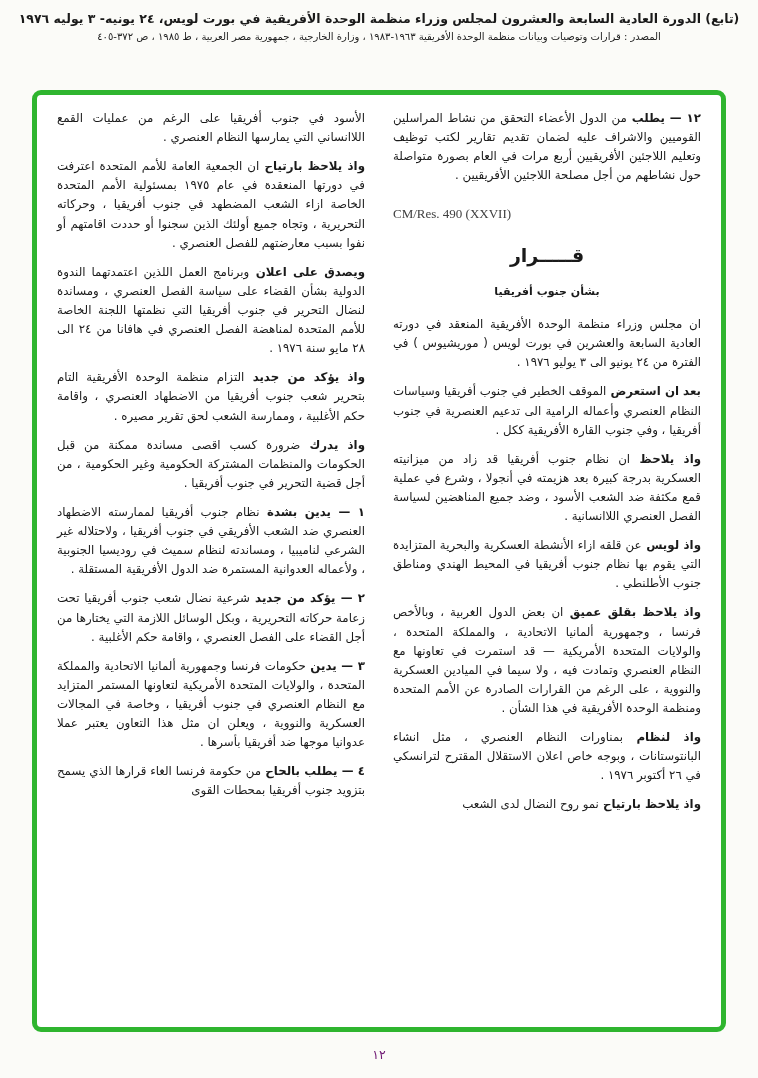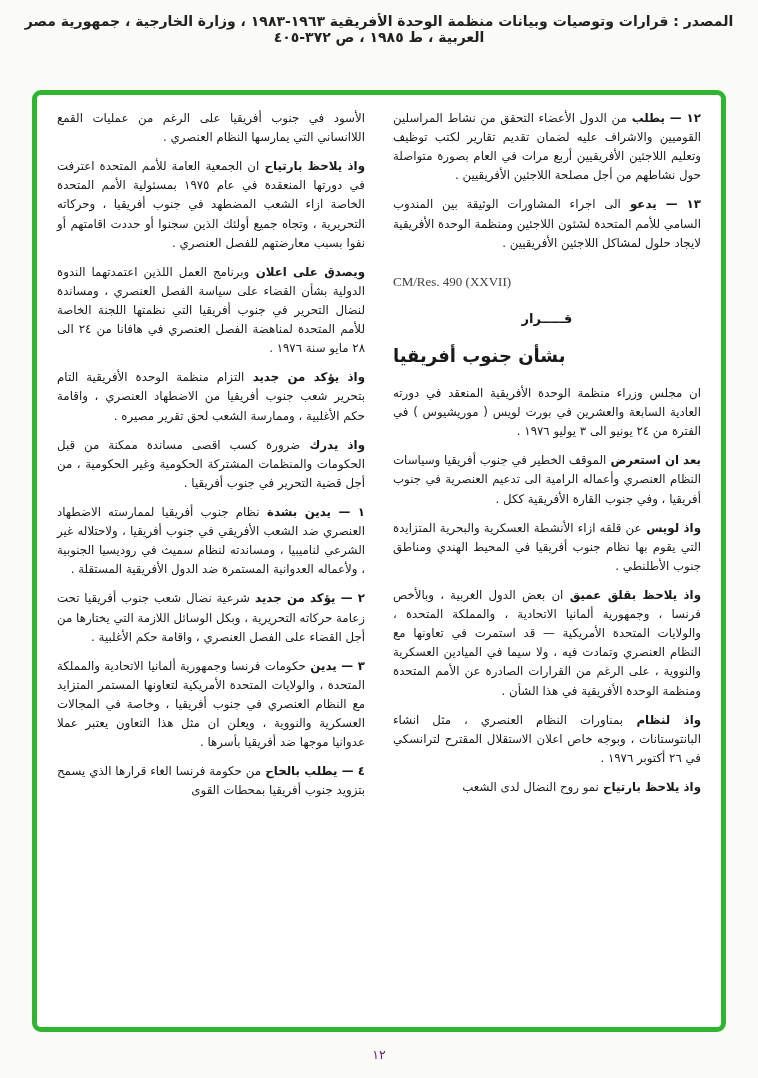--- a/index.html
+++ b/index.html
@@ -7,21 +7,21 @@
     width: 758px; height: 1078px;
     background: #fbfbf8;
     font-family: "DejaVu Sans", sans-serif;
     color: var(--ink, #1a1a1a);
     overflow: hidden;
   }
   .page { position: relative; width: 758px; height: 1078px; }
 
   .header { padding: 10px 16px 0; text-align: center; direction: rtl; }
   .header-line1 { font-size: 12.5px; font-weight: bold; line-height: 1.45; }
-  .header-line2 { font-size: 14px; margin-top: 3px; color: #222; font-weight: bold; }
+  .header-line2 { font-size: 10px; margin-top: 3px; color: #222; }
 
   .box {
     position: absolute; left: 32px; top: 90px;
     width: 694px; height: 942px;
     border: 5px solid var(--border-green, #2fb52f);
     border-radius: 9px;
     background: var(--paper, #ffffff);
     box-sizing: border-box;
     overflow: hidden;
   }
@@ -41,55 +41,56 @@
   .para { margin: 0 0 10px; }
   .para b { font-weight: bold; }
 
   .cmres {
     direction: ltr; text-align: left;
     font-family: "Liberation Serif", "DejaVu Serif", serif;
     font-size: 13px;
     margin: 18px 0 16px;
     color: #404040;
   }
-  .res-title  { text-align: center; font-weight: bold; font-size: 13px; margin: 4px 0 12px; }
-  .res-subtitle { text-align: left; font-weight: bold; font-size: 18px; margin: 0 0 14px; }
+  .res-title  { text-align: center; font-weight: bold; font-size: 19px; margin: 4px 0 12px; }
+  .res-subtitle { text-align: center; font-weight: bold; font-size: 11px; margin: 0 0 14px; }
 
   .page-number {
     position: absolute; bottom: 16px; left: 0; right: 0;
     text-align: center; font-size: 12.5px; color: #701a75;
   }
 </style>
 </head>
 <body>
 
 <div class="page">
 
   <div class="header">
+    <div class="header-line1">(تابع) الدورة العادية السابعة والعشرون لمجلس وزراء منظمة الوحدة الأفريقية في بورت لويس، ٢٤ يونيه- ٣ يوليه ١٩٧٦</div>
     <div class="header-line2">المصدر : قرارات وتوصيات وبيانات منظمة الوحدة الأفريقية ١٩٦٣-١٩٨٣ ، وزارة الخارجية ، جمهورية مصر العربية ، ط ١٩٨٥ ، ص ٣٧٢-٤٠٥</div>
   </div>
 
   <div class="box">
     <div class="columns">
 
       <div class="col">
         <div>
             <p class="para"><b>١٢ — يطلب </b>من الدول الأعضاء التحقق من نشاط المراسلين القوميين والاشراف عليه لضمان تقديم تقارير لكتب توظيف وتعليم اللاجئين الأفريقيين أربع مرات في العام بصورة متواصلة حول نشاطهم من أجل مصلحة اللاجئين الأفريقيين .</p>
-            <p class="para"><b>١٣ — يدعو </b>الى اجراء المشاورات الوثيقة بين المندوب السامي للأمم المتحدة لشئون اللاجئين ومنظمة الوحدة الأفريقية لايجاد حلول لمشاكل اللاجئين الأفريقيين .</p>
           </div>
 
         <div class="cmres">CM/Res. 490 (XXVII)</div>
 
         <div class="res-title">قـــــرار</div>
 
         <div class="res-subtitle">بشأن جنوب أفريقيا</div>
 
         <div>
             <p class="para">ان مجلس وزراء منظمة الوحدة الأفريقية المنعقد في دورته العادية السابعة والعشرين في بورت لويس ( موريشيوس ) في الفترة من ٢٤ يونيو الى ٣ يوليو ١٩٧٦ .</p>
             <p class="para"><b>بعد ان استعرض </b>الموقف الخطير في جنوب أفريقيا وسياسات النظام العنصري وأعماله الرامية الى تدعيم العنصرية في جنوب أفريقيا ، وفي جنوب القارة الأفريقية ككل .</p>
+            <p class="para"><b>واذ يلاحظ </b>ان نظام جنوب أفريقيا قد زاد من ميزانيته العسكرية بدرجة كبيرة بعد هزيمته في أنجولا ، وشرع في عملية قمع مكثفة ضد الشعب الأسود ، وضد جميع المناهضين لسياسة الفصل العنصري اللاانسانية .</p>
             <p class="para"><b>واذ لويس </b>عن قلقه ازاء الأنشطة العسكرية والبحرية المتزايدة التي يقوم بها نظام جنوب أفريقيا في المحيط الهندي ومناطق جنوب الأطلنطي .</p>
             <p class="para"><b>واذ يلاحظ بقلق عميق </b>ان بعض الدول الغربية ، وبالأخص فرنسا ، وجمهورية ألمانيا الاتحادية ، والمملكة المتحدة ، والولايات المتحدة الأمريكية — قد استمرت في تعاونها مع النظام العنصري وتمادت فيه ، ولا سيما في الميادين العسكرية والنووية ، على الرغم من القرارات الصادرة عن الأمم المتحدة ومنظمة الوحدة الأفريقية في هذا الشأن .</p>
             <p class="para"><b>واذ لنظام </b>بمناورات النظام العنصري ، مثل انشاء البانتوستانات ، وبوجه خاص اعلان الاستقلال المقترح لترانسكي في ٢٦ أكتوبر ١٩٧٦ .</p>
             <p class="para"><b>واذ يلاحظ بارتياح </b>نمو روح النضال لدى الشعب</p>
           </div>
       </div>
 
       <div class="col">
         <div>
             <p class="para">الأسود في جنوب أفريقيا على الرغم من عمليات القمع اللاانساني التي يمارسها النظام العنصري .</p>

